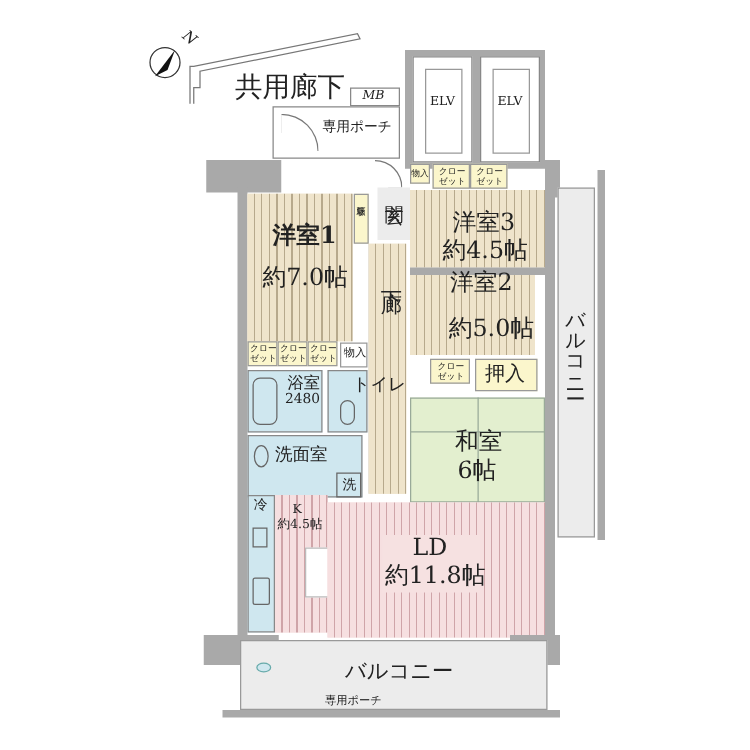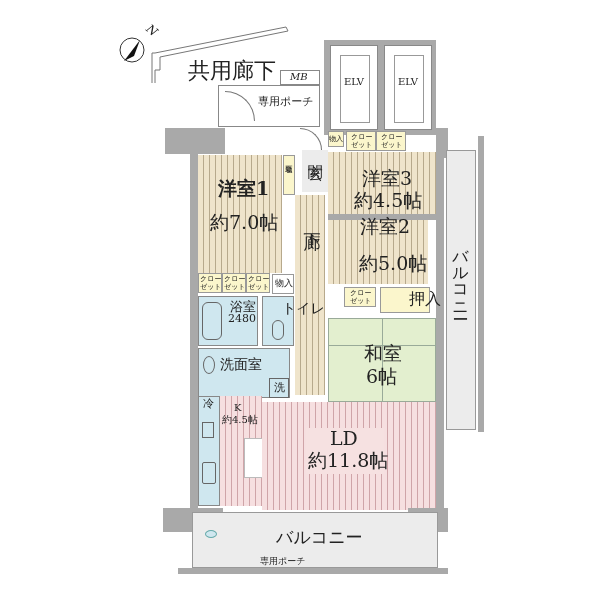--- a/index.html
+++ b/index.html
@@ -91,21 +91,21 @@
 <div class="lbl big" style="left:362px;top:168px;">洋室3</div>
 <div class="lbl big" style="left:354px;top:190px;">約4.5帖</div>
 <div class="abs wall" style="left:328px;top:214px;width:108px;height:6px;"></div>
 
 <div class="abs wood" style="left:328px;top:220px;width:100px;height:64px;"></div>
 <div class="lbl big" style="left:360px;top:216px;">洋室2</div>
 <div class="lbl big" style="left:359px;top:253px;">約5.0帖</div>
 <div class="abs cream" style="left:344px;top:287px;width:32px;height:20px;"></div>
 <div class="lbl tiny" style="left:350px;top:289px;"><span>クロー</span><br><span>ゼット</span></div>
 <div class="abs cream" style="left:380px;top:287px;width:50px;height:26px;"></div>
-<div class="lbl mid" style="left:409px;top:290px;font-size:16px;">押入</div>
+<div class="lbl mid" style="left:388px;top:290px;font-size:16px;">押入</div>
 
 <div class="abs tatami" style="left:328px;top:318px;width:108px;height:84px;border:1px solid #9a9;"></div>
 <div class="abs" style="left:382px;top:318px;width:1px;height:84px;background:#9a9;"></div>
 <div class="abs" style="left:328px;top:345px;width:108px;height:1px;background:#9a9;"></div>
 <div class="lbl big" style="left:364px;top:343px;">和室</div>
 <div class="lbl big" style="left:366px;top:366px;">6帖</div>
 
 <div class="abs blue" style="left:198px;top:296px;width:60px;height:50px;border:1px solid #888;"></div>
 <div class="abs" style="left:202px;top:302px;width:20px;height:38px;border:1px solid #666;border-radius:6px;"></div>
 <div class="lbl small" style="left:230px;top:300px;font-size:13px;">浴室</div>

